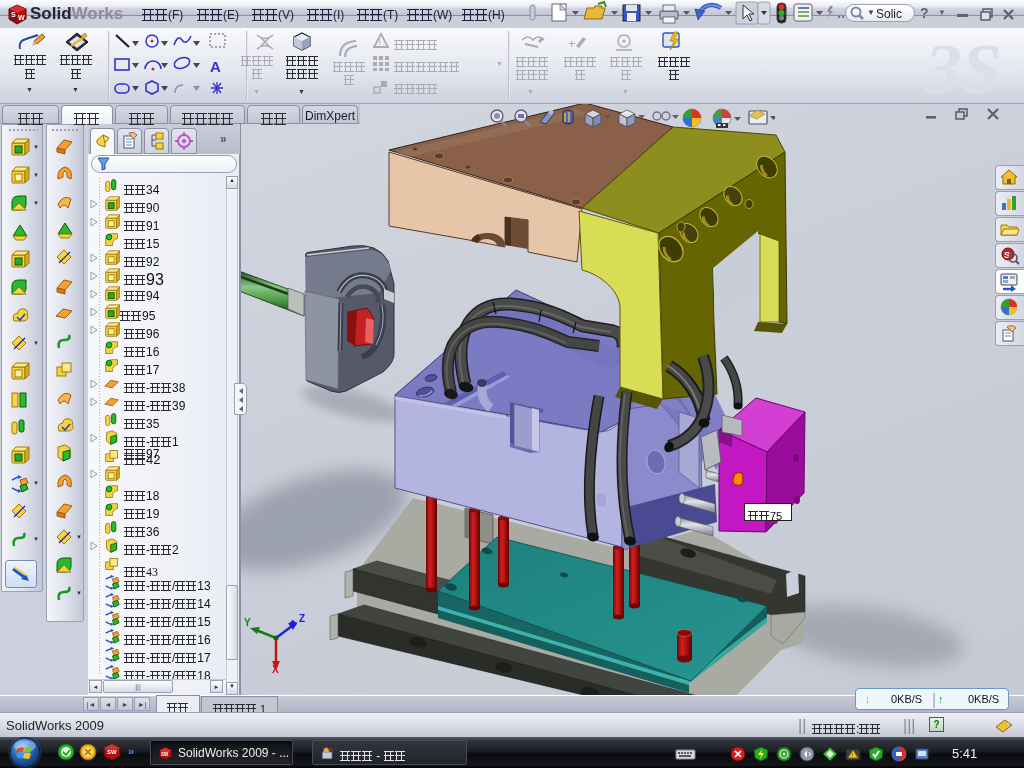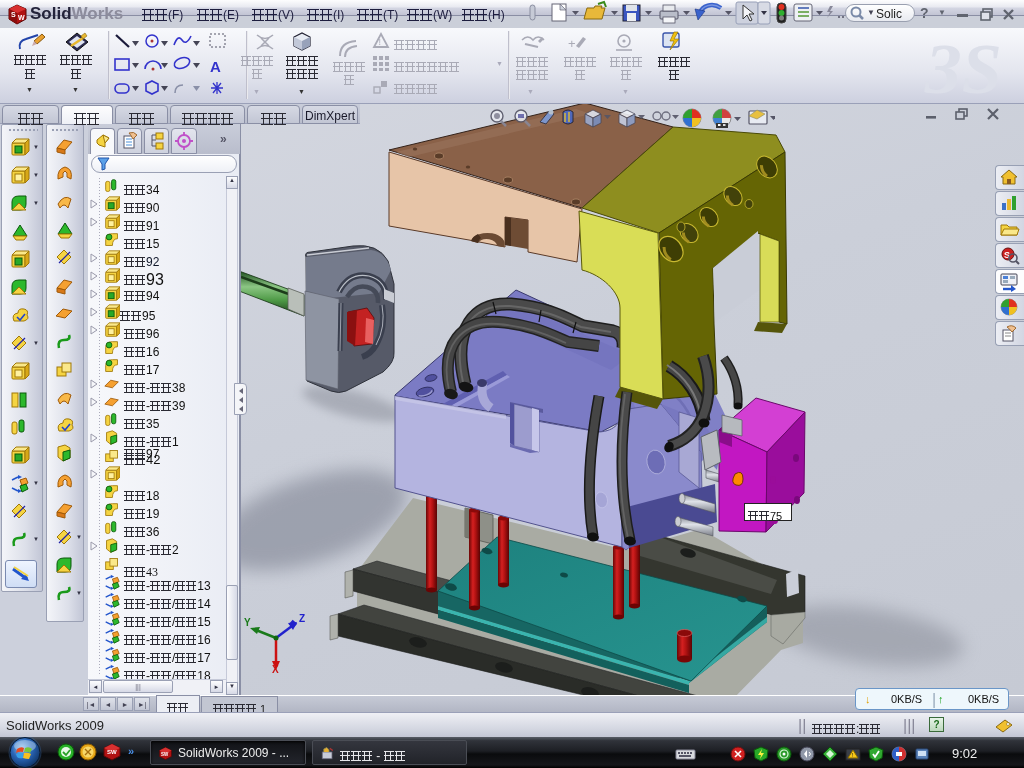--- a/index.html
+++ b/index.html
@@ -985,21 +985,21 @@
     <circle cx="10" cy="10" r="5" fill="#e8f8e8"></circle>
     <path d="M7 10 l3 3 4 -5" stroke="#28a028" stroke-width="1.8" fill="none"></path>
 <circle cx="32" cy="10" r="8" fill="#e8a818" stroke="#8a5a00"></circle>
     <circle cx="32" cy="10" r="5.5" fill="#f8d868"></circle>
     <path d="M29 7 l6 6 M35 7 l-6 6" stroke="#a87010" stroke-width="1.4"></path>
 <polygon points="48,6 56,2 64,6 64,14 56,18 48,14" fill="#b01212" stroke="#5a0808"></polygon>
     <polygon points="48,6 56,2 64,6 56,10" fill="#d83030"></polygon>
     <text x="51" y="12" font-size="6" font-weight="bold" fill="#fff">SW</text>
 <text x="72" y="13" font-size="11" font-weight="bold" fill="#4a90e8">»</text>
 </svg>
-<div class="abs" style="left:150px;top:740px;width:156px;height:25px;background:linear-gradient(#111216,#23252c);border:1px solid #4a4d55;border-radius:2px;box-shadow:inset 0 1px 3px #000;">
+<div class="abs" style="left:150px;top:740px;width:143px;height:25px;background:linear-gradient(#111216,#23252c);border:1px solid #4a4d55;border-radius:2px;box-shadow:inset 0 1px 3px #000;">
 <svg class="abs" style="left:7px;top:5px" width="15" height="15" viewBox="0 0 20 20">
       <polygon points="2,6 10,2 18,6 18,14 10,18 2,14" fill="#b01212" stroke="#5a0808"></polygon>
       <polygon points="2,6 10,2 18,6 10,10" fill="#d83030"></polygon>
       <text x="4" y="13" font-size="6" font-weight="bold" fill="#fff">SW</text>
     </svg>
 <span class="abs" style="left:27px;top:5px;font-size:12px;color:#eee;">SolidWorks 2009 - ...</span>
   </div>
 <div class="abs" style="left:312px;top:740px;width:155px;height:25px;background:linear-gradient(#34363e,#212329);border:1px solid #4a4d55;border-radius:2px;">
 <svg class="abs" style="left:7px;top:5px" width="15" height="15" viewBox="0 0 20 20">
       <rect x="3" y="8" width="13" height="9" fill="#c8ccd8" stroke="#667"></rect>
@@ -1053,12 +1053,12 @@
 <svg class="abs" style="left:891px;top:746px" width="16" height="16" viewBox="0 0 16 16">
     <circle cx="8" cy="8" r="7" fill="#e8e8e8" stroke="#667"></circle>
     <path d="M8 1 a7 7 0 0 1 0 14 z" fill="#d03030"></path>
     <path d="M8 1 a7 7 0 0 0 0 14 z" fill="#3060c8"></path>
     <rect x="5" y="6" width="6" height="4" fill="#fff"></rect>
   </svg>
 <svg class="abs" style="left:914px;top:746px" width="16" height="16" viewBox="0 0 16 16">
     <rect x="2" y="3" width="12" height="10" rx="1" fill="#5a82b8" stroke="#2a4a7a"></rect>
     <rect x="4" y="5" width="8" height="5" fill="#cfe0f4"></rect>
   </svg>
-<span class="abs" style="left:952px;top:746px;font-size:13px;color:#f0f0f0;">9:02</span>
+<span class="abs" style="left:952px;top:746px;font-size:13px;color:#f0f0f0;">5:41</span>
 </body></html>

